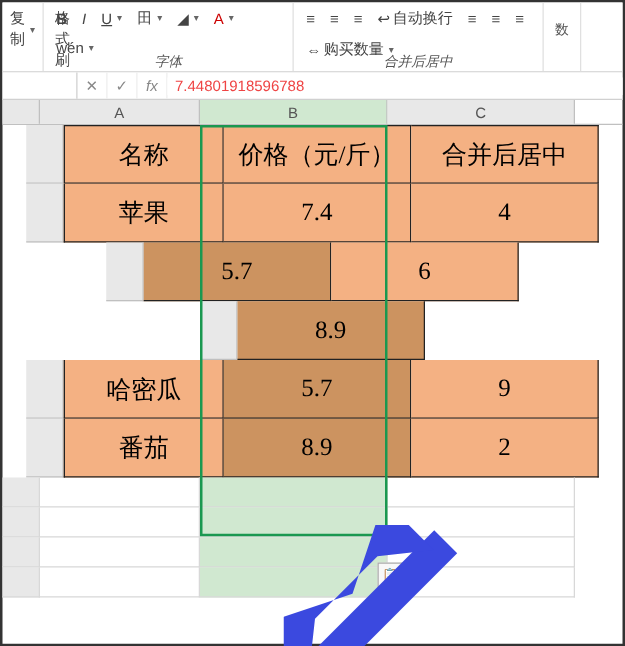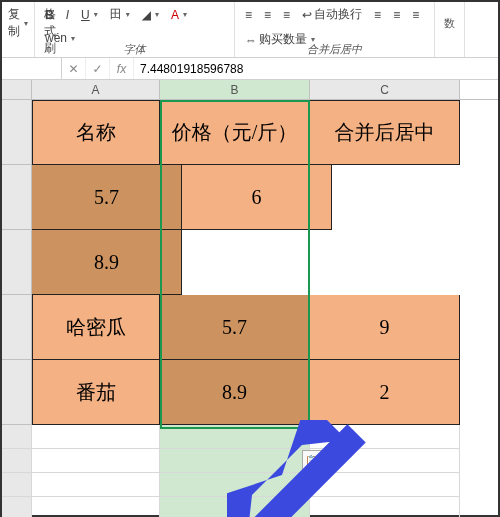--- a/index.html
+++ b/index.html
@@ -62,31 +62,31 @@
   }
   .namebox{
     width:60px;
     text-align:center;
     border-right:1px solid #d0d0d0;
     color:#666;
     height:100%;
     display:flex;align-items:center;justify-content:center;
   }
   .fb-btn{width:24px;text-align:center;color:#888;border-right:1px solid #eee;height:100%;display:flex;align-items:center;justify-content:center;cursor:pointer;}
-  .fb-input{flex:1;padding:0 6px;color:#000000;border:none;outline:none;font-size:12px;}
+  .fb-input{flex:1;padding:0 6px;color:#ef4444;border:none;outline:none;font-size:12px;}
   
   .colhdr-row{display:flex;height:20px;border-bottom:1px solid #c0c0c0;}
   .rowhdr-corner{width:30px;border-right:1px solid #c0c0c0;background:#e8e8e8;}
   .colhdr{border-right:1px solid #c0c0c0;background:#e8e8e8;color:#555;display:flex;align-items:center;justify-content:center;font-size:12px;}
   .colA{width:128px;}
   .colB{width:150px;background:#d0e8d0;}
   .colC{width:150px;}
   
   .grid{position:relative;}
-  .gridrow{display:flex;height:65px;}
+  .gridrow{display:flex;height:47px;justify-content:center;}
   .rhdr{width:30px;border-right:1px solid #c0c0c0;border-bottom:1px solid #c0c0c0;background:#e8e8e8;}
   .cell{
     border-right:1px solid #222;
     border-bottom:1px solid #222;
     display:flex;align-items:center;justify-content:center;
     font-size:20px;
     font-family: SimSun, serif;
     color:#000;
   }
   .hdrcell{background:#f4b183;border-top:1px solid #222;}
@@ -224,20 +224,26 @@
 
   <div class="grid">
 
     <div class="gridrow">
       <div class="rhdr"></div>
       <div class="cell hdrcell colA first-col">名称</div>
       <div class="cell hdrcell colB">价格（元/斤）</div>
       <div class="cell hdrcell colC">合并后居中</div>
     </div>
 
+    <div class="gridrow">
+      <div class="rhdr"></div>
+      <div class="cell acell colA first-col">苹果</div>
+      <div class="cell bcell colB">7.4</div>
+      <div class="cell ccell colC">4</div>
+    </div>
     <div class="gridrow">
       <div class="rhdr"></div>
       <div class="cell bcell sel colB">5.7</div>
       <div class="cell ccell colC">6</div>
     </div>
     <div class="gridrow">
       <div class="rhdr"></div>
       <div class="cell bcell sel colB">8.9</div>
     </div>
     <div class="gridrow">

